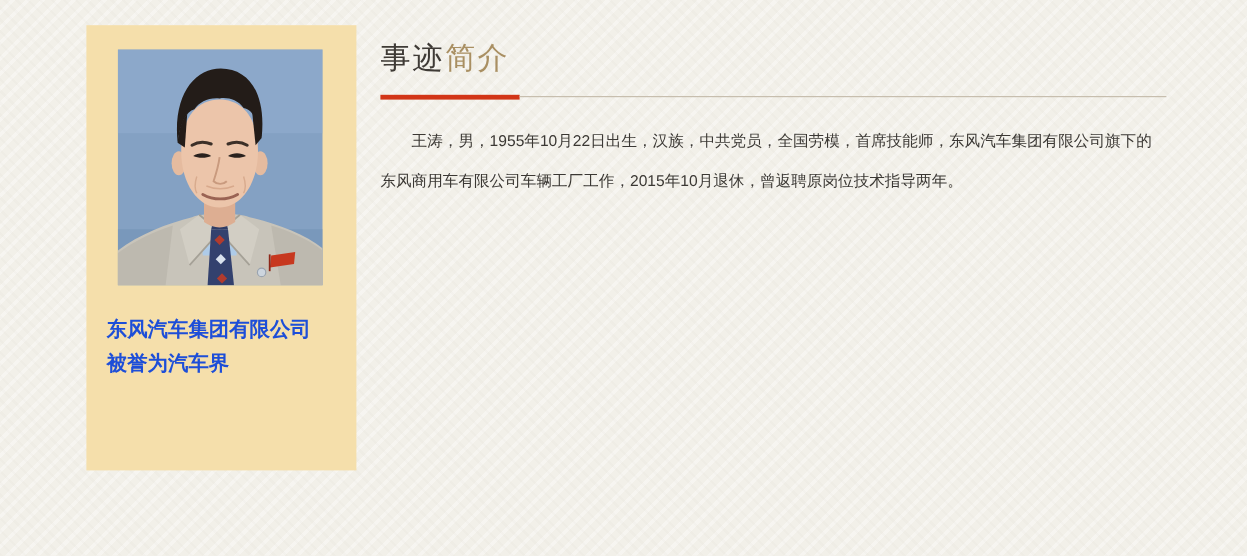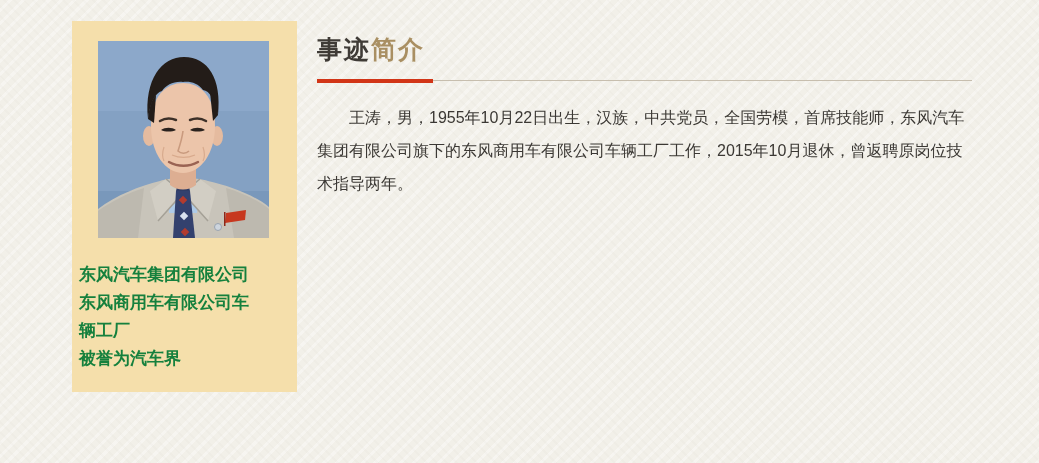--- a/index.html
+++ b/index.html
@@ -28,38 +28,38 @@
   }
   .photo-frame {
     position: absolute;
     left: 26px; top: 20px;
     width: 171px; height: 197px;
     overflow: hidden;
   }
   .photo-frame svg { display: block; }
   .caption {
     position: absolute;
-    left: 7px; top: 240px;
+    left: 17px; top: 240px;
     width: 178px;
     font-size: 17px;
     font-weight: bold;
     line-height: 28px;
-    color: #15803d;
+    color: #1d4ed8;
     letter-spacing: 0;
   }
 
   
   .content {
     position: absolute;
     left: 317px; top: 20px;
     width: 655px;
   }
   .section-heading {
     font-size: 25px;
-    font-weight: bold;
+    font-weight: normal;
     line-height: 25px;
     letter-spacing: 2px;
     white-space: nowrap;
   }
   .heading-primary { color: #3f3b36; }
   .heading-accent  { color: #a98f62; }
   .heading-rule {
     margin-top: 8px;
     height: 4px;
     display: flex;
@@ -71,21 +71,21 @@
     background: #d23517;
     flex: 0 0 auto;
   }
   .rule-line {
     flex: 1 1 auto;
     height: 1px;
     background: #c7beae;
   }
   .article-body {
     margin-top: 18px;
-    font-size: 16px;
+    font-size: 13px;
     line-height: 33px;
     color: #3b3834;
   }
   .article-body p {
     margin: 0 0 30px 0;
     text-indent: 2em;
   }
   .article-body p:last-child { margin-bottom: 0; }
 </style>
 </head>
@@ -145,21 +145,20 @@
         <path d="M105,106 C107,112 107,116 105,120" fill="none" stroke="#d8ab8e" stroke-width="1.2"></path>
 
         <polygon points="128,172 148,169 147,179 127,182" fill="#c7381f"></polygon>
         <rect x="126" y="171" width="1.5" height="14" fill="#8d2718"></rect>
         <ellipse cx="120" cy="186" rx="3.5" ry="3.5" fill="#cdd5de" stroke="#9aa4b0" stroke-width="1"></ellipse>
       </svg>
     </div>
 
     <div class="caption">
       <div>东风汽车集团有限公司</div>
-      <div>东风商用车有限公司车辆工厂</div>
       <div>被誉为汽车界</div>
     </div>
   </aside>
 
   <section class="content">
     <h1 class="section-heading"><span class="heading-primary">事迹</span><span class="heading-accent">简介</span></h1>
 
     <div class="heading-rule">
       <div class="rule-red"></div>
       <div class="rule-line"></div>

